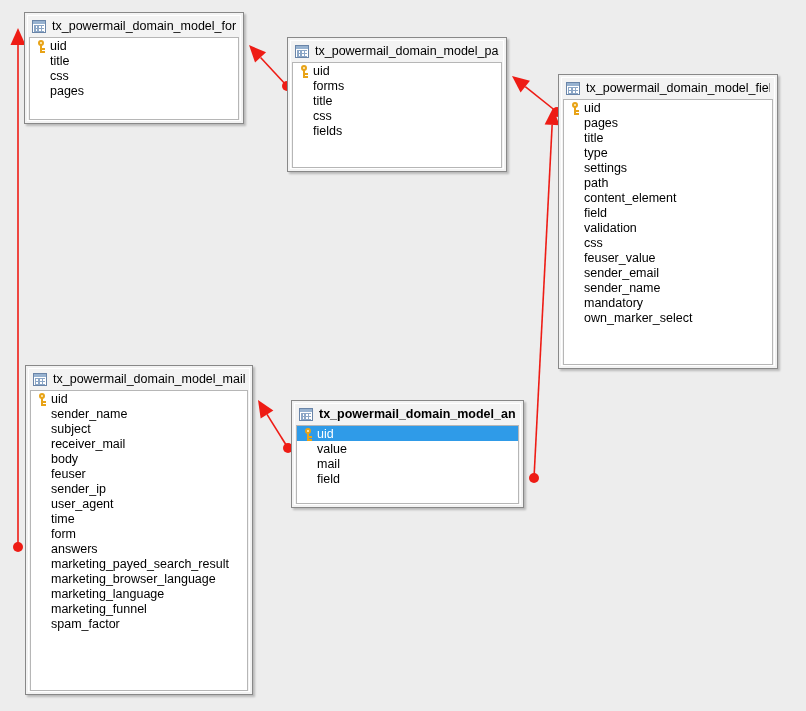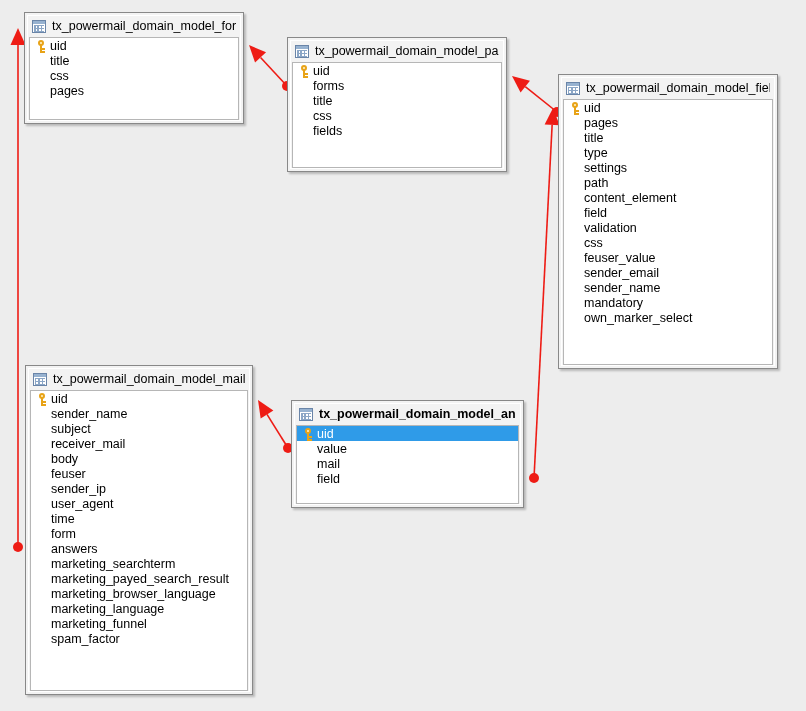--- a/index.html
+++ b/index.html
@@ -401,24 +401,20 @@
           <div class="tn-row">
             <span class="slot"></span>
             <span class="rname">form</span>
           </div>
           <div class="tn-row">
             <span class="slot"></span>
             <span class="rname">answers</span>
           </div>
           <div class="tn-row">
             <span class="slot"></span>
-            <span class="rname">marketing_searchterm</span>
-          </div>
-          <div class="tn-row">
-            <span class="slot"></span>
             <span class="rname">marketing_payed_search_result</span>
           </div>
           <div class="tn-row">
             <span class="slot"></span>
             <span class="rname">marketing_browser_language</span>
           </div>
           <div class="tn-row">
             <span class="slot"></span>
             <span class="rname">marketing_language</span>
           </div>

